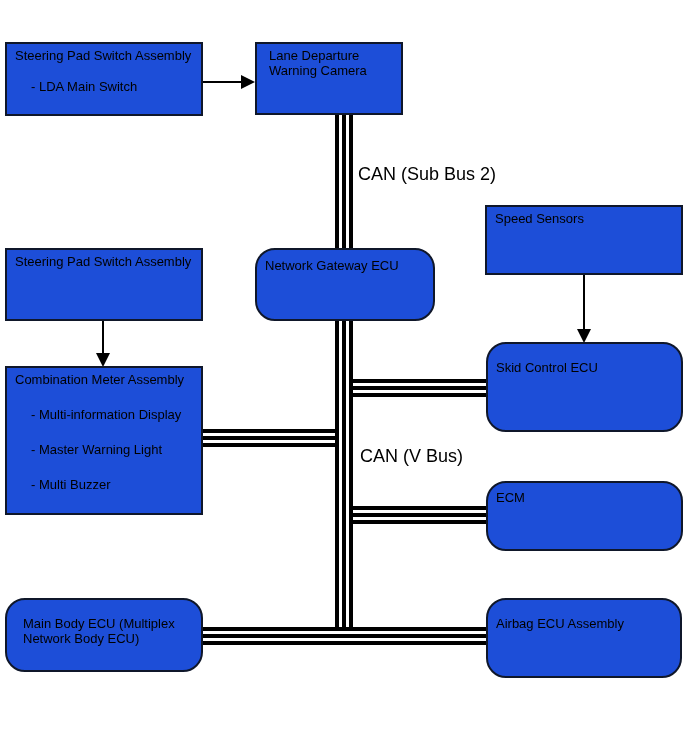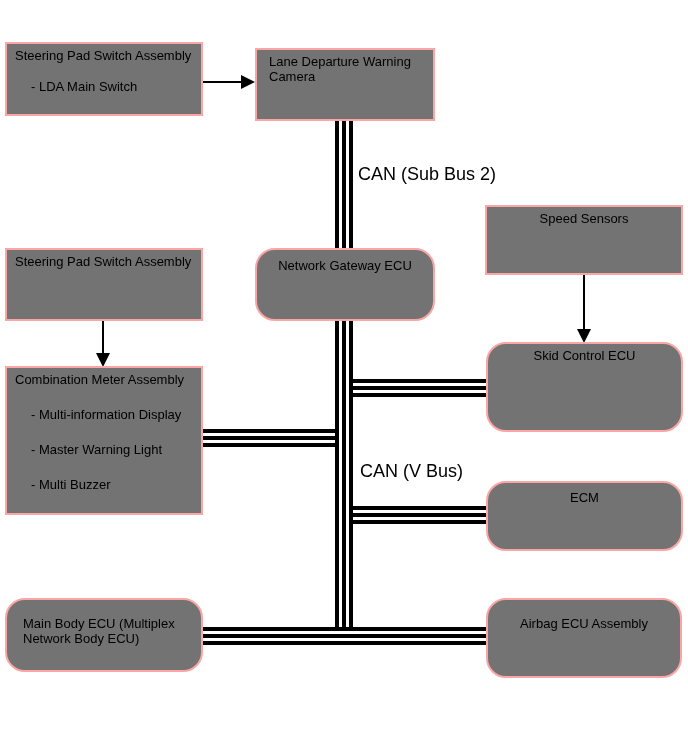--- a/index.html
+++ b/index.html
@@ -1,25 +1,25 @@
 <!DOCTYPE html>
 <html><head>
 <meta charset="utf-8">
 <style>
   html,body{margin:0;padding:0;background:#ffffff;}
   #stage{
     position:relative;width:688px;height:755px;background:#ffffff;overflow:hidden;
     font-family:"Liberation Sans", sans-serif;color:#000;
   }
   .box{
-    position:absolute;box-sizing:border-box;border:2px solid #fca5a5;background:#737373;
+    position:absolute;box-sizing:border-box;border:2px solid #0f172a;background:#1d4ed8;
     font-size:13px;line-height:15px;padding:4px 8px;
   }
   .rounded{border-radius:20px;}
-  .center{text-align:center;}
+  .center{text-align:left;}
   .nw{white-space:nowrap;margin-left:16px;}
   .t{margin:0;}
   .item{margin-top:16px;}
   .item-wide{margin-top:20px;}
   
   .bus-h{position:absolute;height:18px;
     background:linear-gradient(to bottom,#000 0 4px,#fff 4px 7px,#000 7px 11px,#fff 11px 14px,#000 14px 18px);}
   .bus-v{position:absolute;width:18px;
     background:linear-gradient(to right,#000 0 4px,#fff 4px 7px,#000 7px 11px,#fff 11px 14px,#000 14px 18px);}
   
@@ -50,37 +50,37 @@
   <div class="ah-d" style="left:577px;top:329px"></div>
 
   <div class="aline-v" style="left:102px;top:321px;height:33px"></div>
   <div class="ah-d" style="left:96px;top:353px"></div>
 
   <div class="box" style="left:5px;top:42px;width:198px;height:74px">
     <div class="t nw">Steering Pad Switch Assembly</div>
     <div class="item nw">- LDA Main Switch</div>
   </div>
 
-  <div class="box" style="left:255px;top:48px;width:180px;height:73px;padding:4px 12px">
+  <div class="box" style="left:255px;top:42px;width:148px;height:73px;padding:4px 12px">
     <div class="t">Lane Departure Warning Camera</div>
   </div>
 
   <div class="box center" style="left:485px;top:205px;width:198px;height:70px">
     <div class="t nw">Speed Sensors</div>
   </div>
 
   <div class="box" style="left:5px;top:248px;width:198px;height:73px">
     <div class="t nw">Steering Pad Switch Assembly</div>
   </div>
 
   <div class="box rounded center" style="left:255px;top:248px;width:180px;height:73px;padding-top:8px">
     <div class="t nw">Network Gateway ECU</div>
   </div>
 
-  <div class="box rounded center" style="left:486px;top:342px;width:197px;height:90px;padding-top:4px">
+  <div class="box rounded center" style="left:486px;top:342px;width:197px;height:90px;padding-top:16px">
     <div class="t nw">Skid Control ECU</div>
   </div>
 
   <div class="box" style="left:5px;top:366px;width:198px;height:149px">
     <div class="t nw">Combination Meter Assembly</div>
     <div class="item-wide nw">- Multi-information Display</div>
     <div class="item-wide nw">- Master Warning Light</div>
     <div class="item-wide nw">- Multi Buzzer</div>
   </div>
 
@@ -90,15 +90,15 @@
 
   <div class="box rounded" style="left:5px;top:598px;width:198px;height:74px;padding:16px 10px 7px 16px">
     <div class="t">Main Body ECU (Multiplex Network Body ECU)</div>
   </div>
 
   <div class="box rounded center" style="left:486px;top:598px;width:196px;height:80px;padding-top:16px">
     <div class="t nw">Airbag ECU Assembly</div>
   </div>
 
   <div class="buslabel" style="left:358px;top:167px">CAN (Sub Bus 2)</div>
-  <div class="buslabel" style="left:360px;top:464px">CAN (V Bus)</div>
+  <div class="buslabel" style="left:360px;top:449px">CAN (V Bus)</div>
 
 </div>
 
 </body></html>

